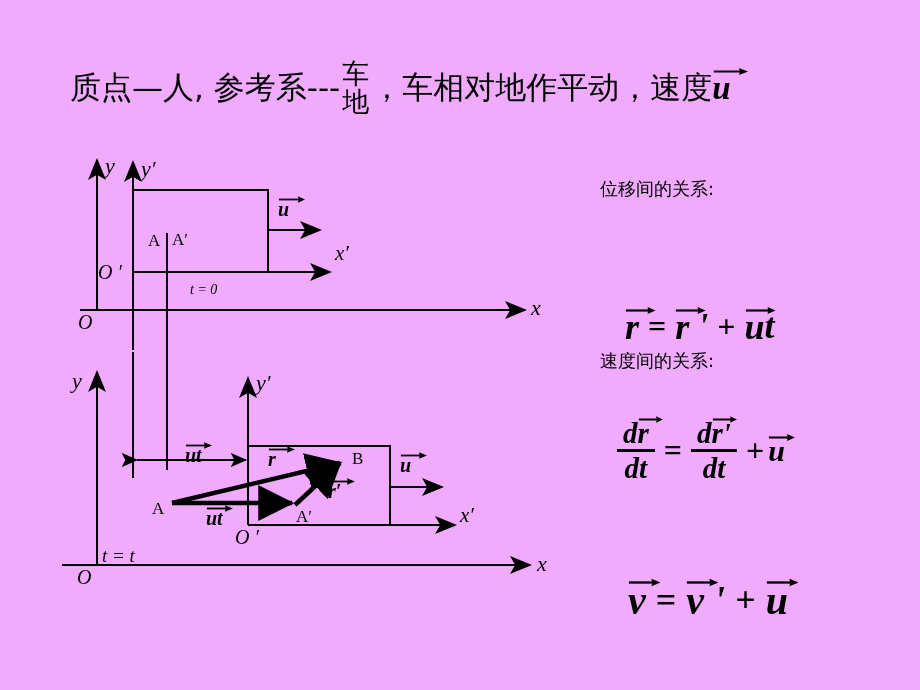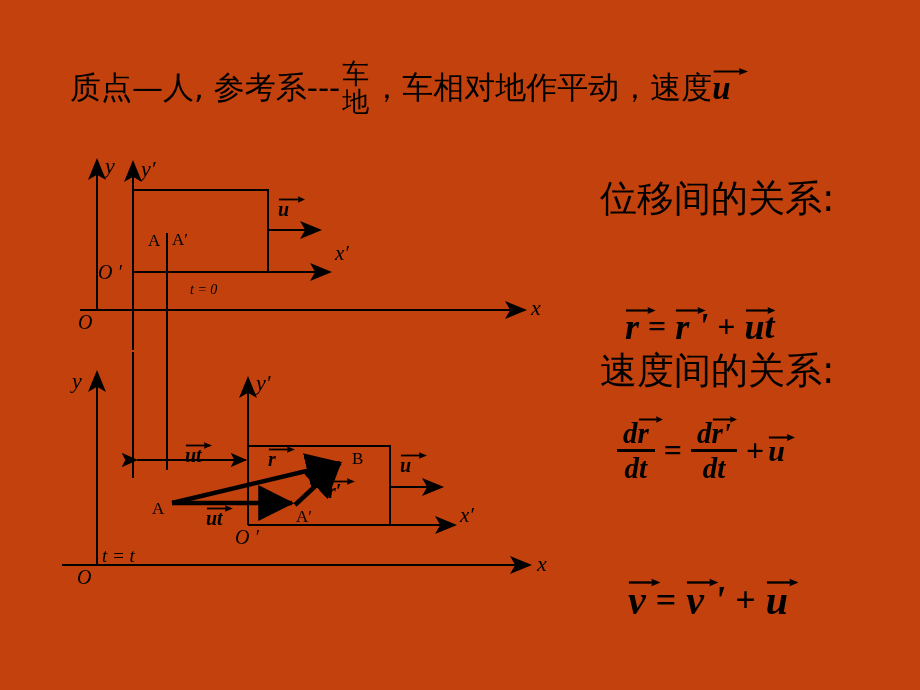--- a/index.html
+++ b/index.html
@@ -4,21 +4,21 @@
 <style>
   html, body {
     margin: 0;
     padding: 0;
     background: #ffffff;
   }
   #slide {
     position: relative;
     width: 920px;
     height: 690px;
-    background: #c2410c;
+    background: #f0abfc;
     overflow: hidden;
     font-family: "Liberation Serif", serif;
     color: #000000;
   }
   .abs { position: absolute; }
 
   
   #title-row {
     position: absolute;
     left: 70px;
@@ -90,21 +90,21 @@
   .lbl-bold {
     font-weight: bold;
     font-style: italic;
     font-size: 20px;
   }
 
   
   .cn-head {
     position: absolute;
     font-family: "DejaVu Sans", sans-serif;
-    font-size: 37px;
+    font-size: 18px;
     white-space: nowrap;
     line-height: 1;
   }
   .eq {
     position: absolute;
     font-family: "Liberation Serif", serif;
     font-style: italic;
     font-weight: bold;
     white-space: nowrap;
     line-height: 1;

